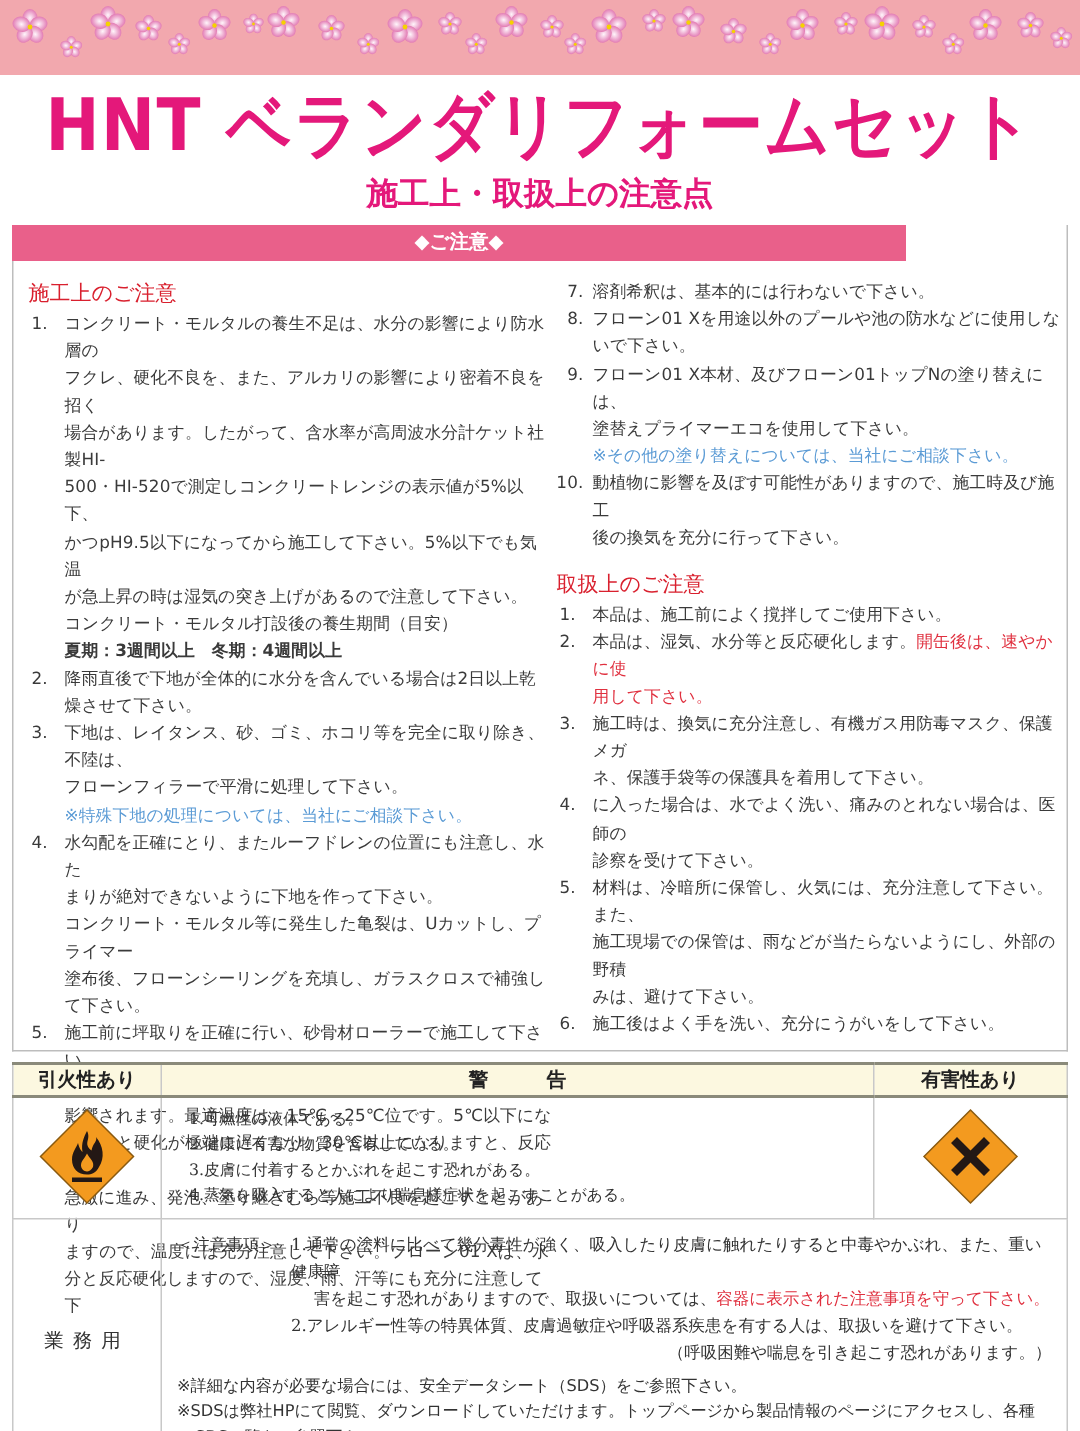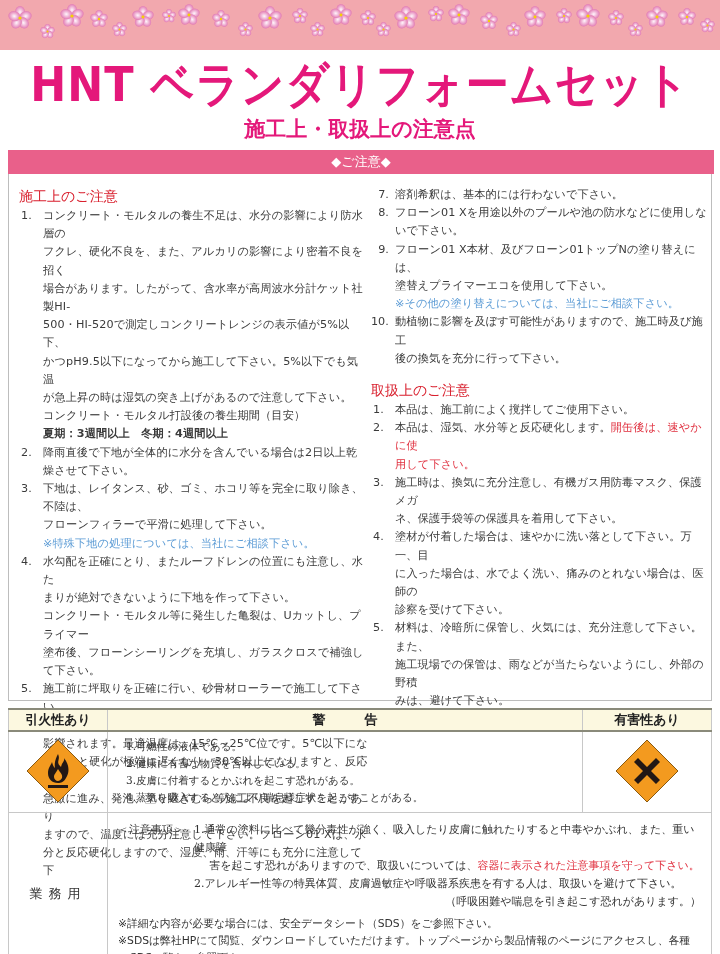--- a/index.html
+++ b/index.html
@@ -24,22 +24,22 @@
     position: absolute; left: 0; top: 114px; width: 720px; text-align: center;
     font-weight: bold; font-size: 21px; color: #e4187a; line-height: 30px;
   }
 
   
   .caution {
     position: absolute; left: 8px; top: 150px; width: 704px; height: 551px;
     border: 1px solid #bdbdbd; border-top: none;
   }
   .caution-header {
-    position: absolute; left: -1px; top: 0; width: 706px; height: 24px;
-    background: #e9608a; color: #fff; font-size: 13px; font-weight: normal;
+    position: absolute; left: -1px; top: 0; width: 596px; height: 24px;
+    background: #e9608a; color: #fff; font-size: 13px; font-weight: bold;
     text-align: center; line-height: 24px;
   }
   .col { position: absolute; top: 36px; }
   .col.left { left: 10px; width: 350px; }
   .col.right { left: 362px; width: 340px; top: 36px; }
   .sec-title { color: #d9202e; font-size: 14px; font-weight: normal; line-height: 20px; margin-bottom: 1px; }
   .list { list-style: none; }
   .list li { position: relative; padding-left: 24px; font-size: 11.2px; line-height: 18.2px; color: #3a3a3a; letter-spacing: 0.1px; }
   .list li .num { position: absolute; left: 2px; top: 0; }
   .list.r li .num { left: -4px; width: 22px; text-align: right; }
@@ -577,21 +577,20 @@
           <span class="line"><span>本品は、湿気、水分等と反応硬化します。</span><span class="red">開缶後は、速やかに使</span></span>
           <span class="line red">用して下さい。</span>
         </li>
         <li>
           <span class="num">3.</span>
           <span class="line">施工時は、換気に充分注意し、有機ガス用防毒マスク、保護メガ</span>
           <span class="line">ネ、保護手袋等の保護具を着用して下さい。</span>
         </li>
         <li>
           <span class="num">4.</span>
-          <span class="line">塗材が付着した場合は、速やかに洗い落として下さい。万一、目</span>
           <span class="line">に入った場合は、水でよく洗い、痛みのとれない場合は、医師の</span>
           <span class="line">診察を受けて下さい。</span>
         </li>
         <li>
           <span class="num">5.</span>
           <span class="line">材料は、冷暗所に保管し、火気には、充分注意して下さい。また、</span>
           <span class="line">施工現場での保管は、雨などが当たらないようにし、外部の野積</span>
           <span class="line">みは、避けて下さい。</span>
         </li>
         <li>

